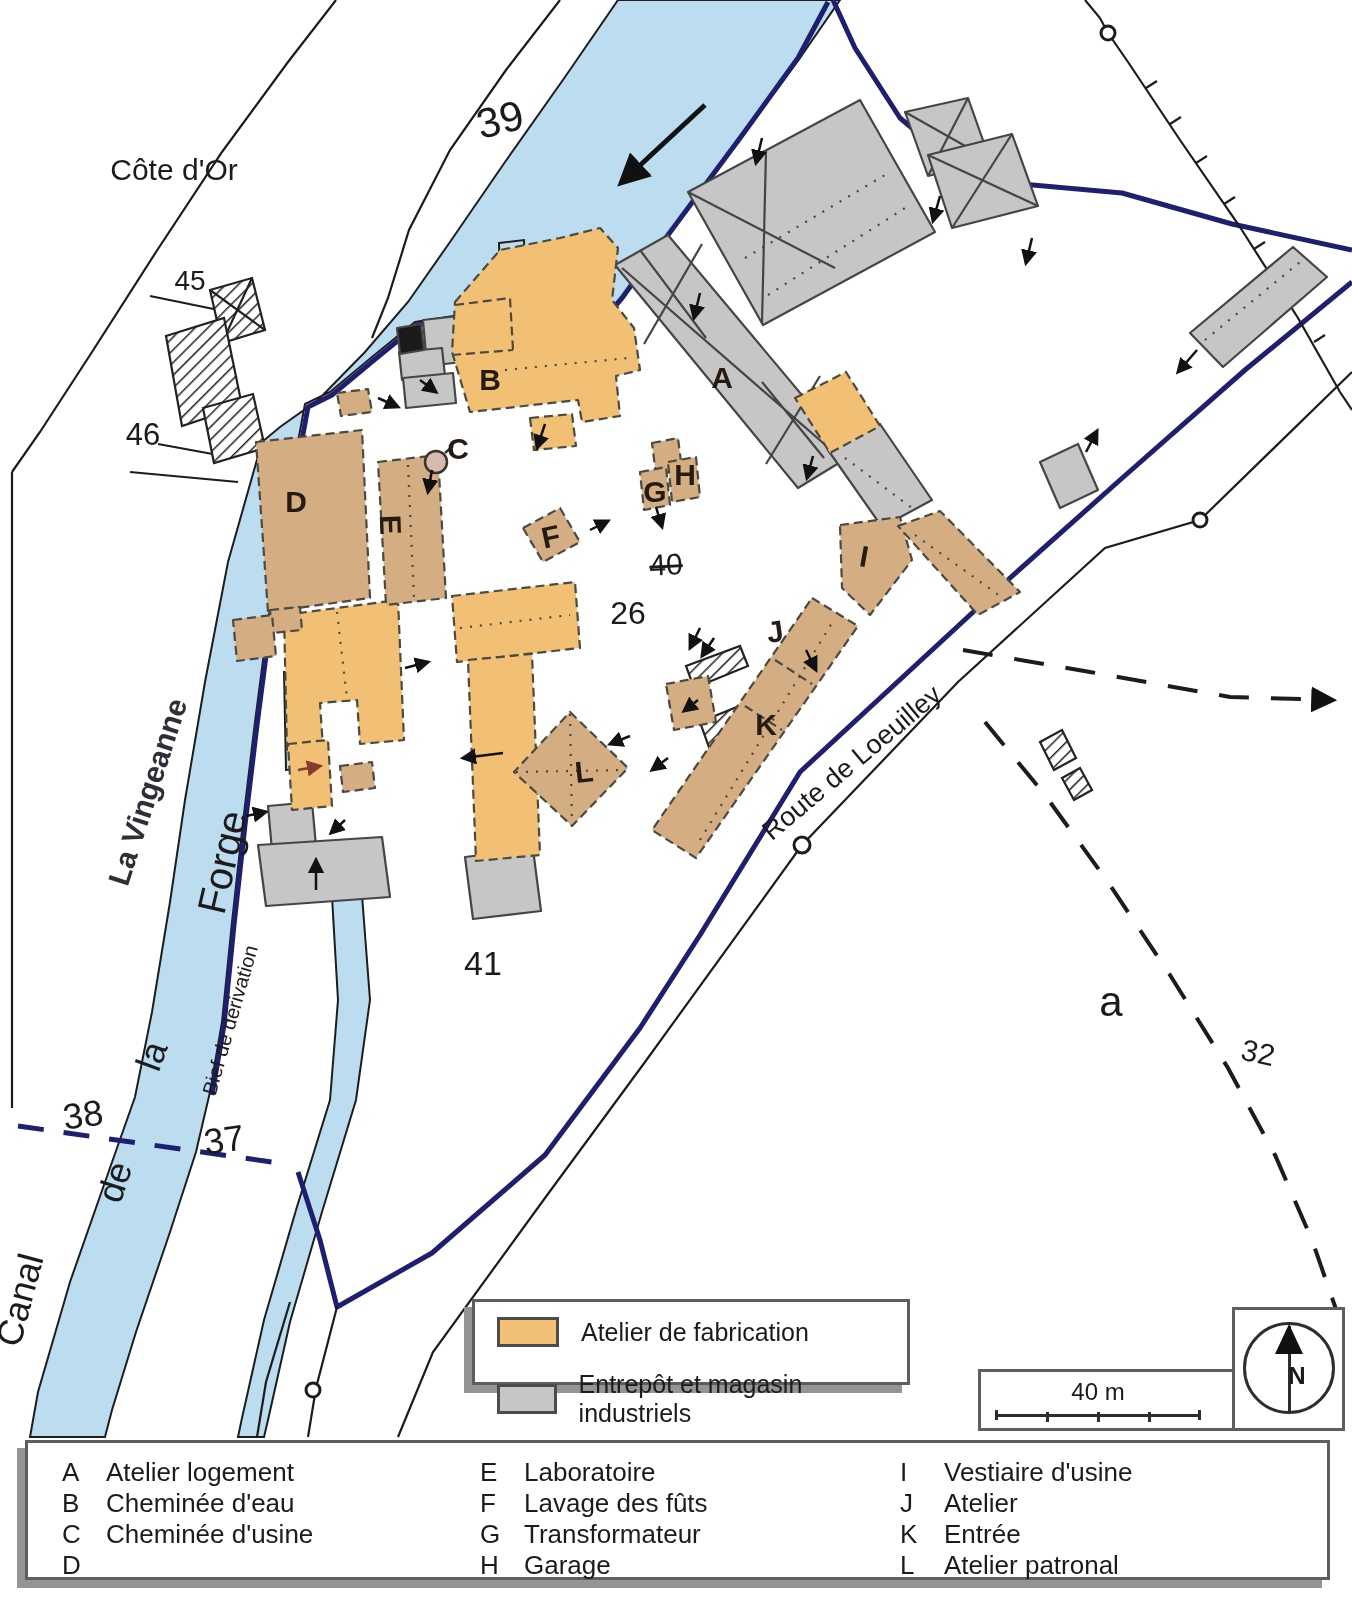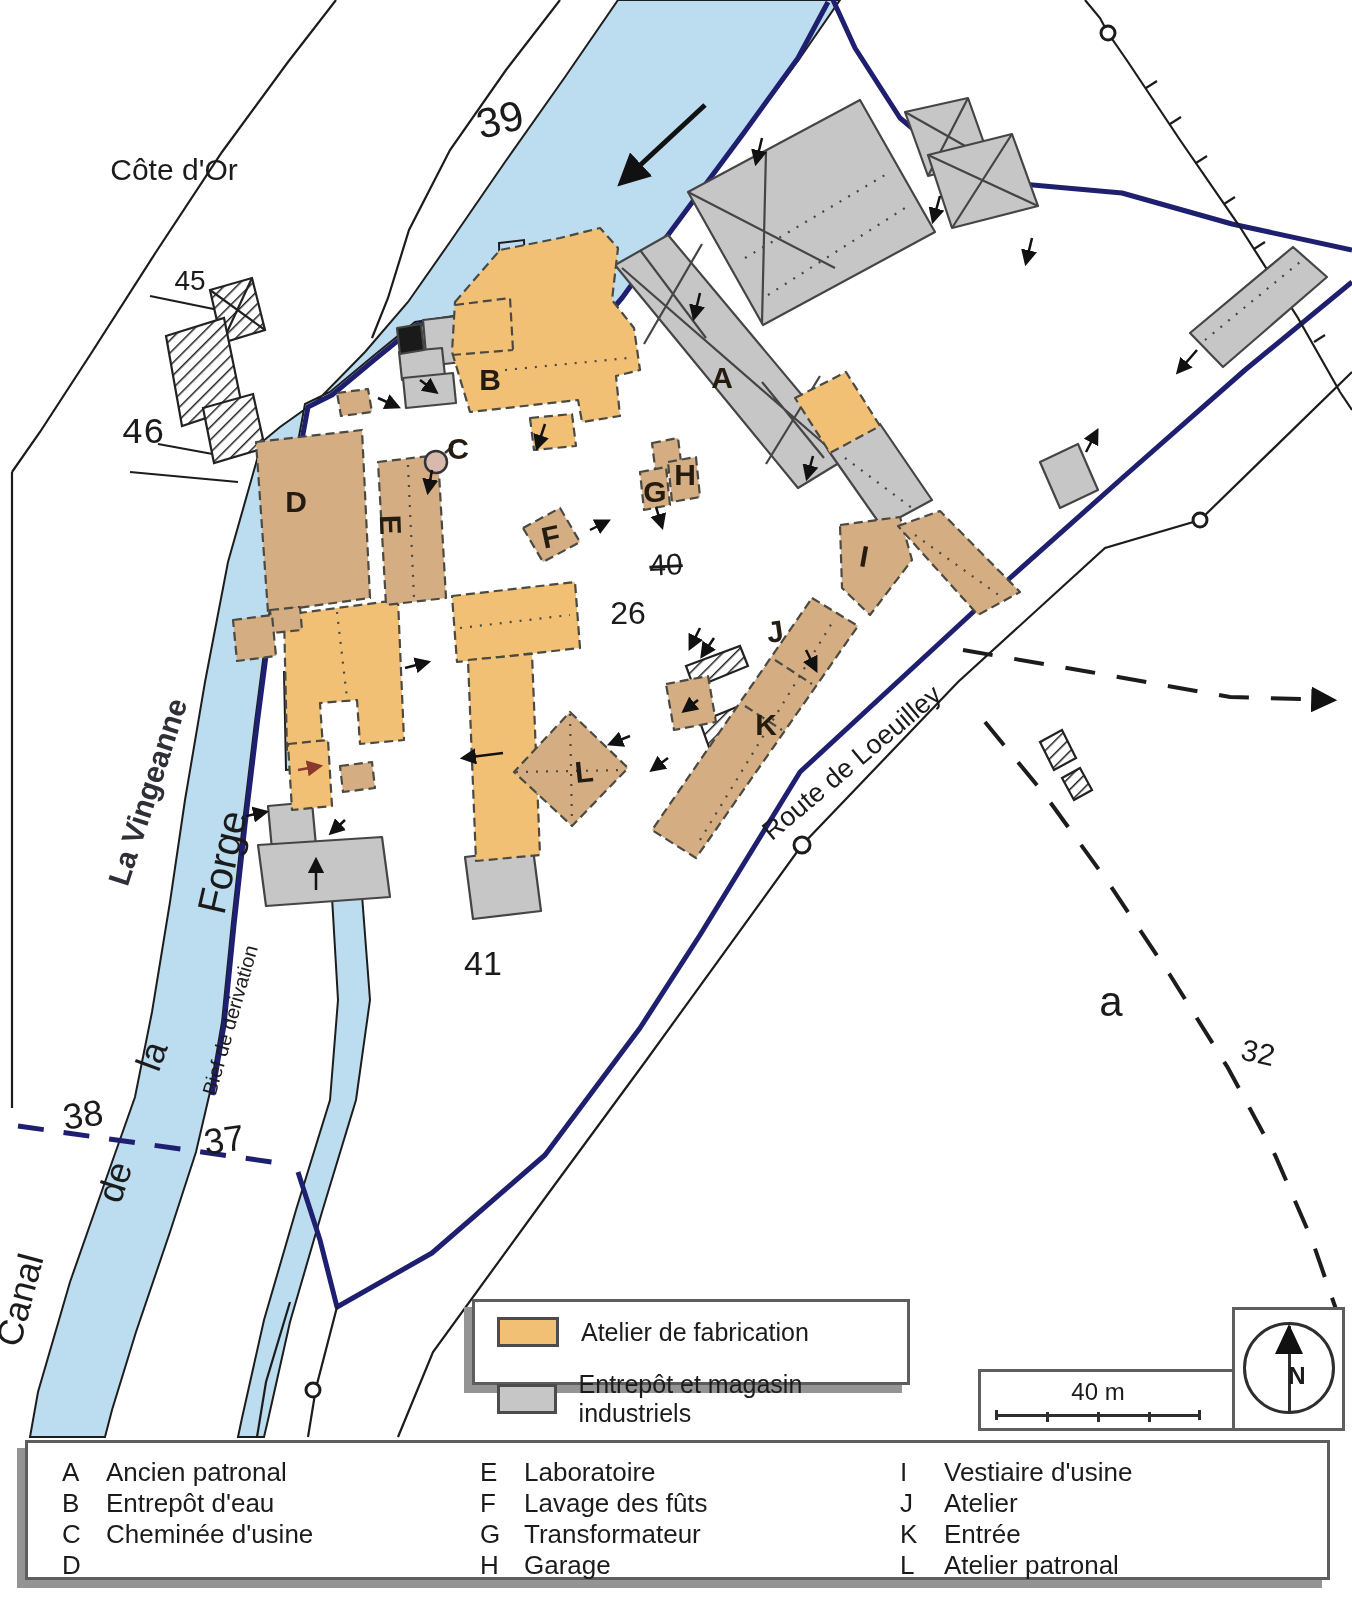--- a/index.html
+++ b/index.html
@@ -195,21 +195,21 @@
     <path marker-end="url(#ah)" d="M714,638 L702,656"></path>
     <path marker-end="url(#ah)" d="M668,758 L652,770"></path>
     <path marker-end="url(#ah)" d="M698,700 L684,711"></path>
     <path stroke="#8a3a2c" marker-end="url(#ahr)" d="M298,770 L320,766"></path>
   </g>
 </svg>
 
 <span class="lbl" style="left:174px;top:170px;font-size:30px;">Côte d'Or</span>
 <span class="lbl parcel" style="left:500px;top:120px;font-size:42px;transform:translate(-50%,-50%) rotate(-14deg);">39</span>
 <span class="lbl parcel" style="left:190px;top:281px;font-size:28px;">45</span>
-<span class="lbl parcel" style="left:143px;top:434px;font-size:36px;font-family:Liberation Mono, monospace;">46</span>
+<span class="lbl parcel" style="left:143px;top:434px;font-size:31px;">46</span>
 <span class="lbl parcel" style="left:83px;top:1115px;font-size:36px;transform:translate(-50%,-50%) rotate(-8deg);">38</span>
 <span class="lbl parcel" style="left:224px;top:1140px;font-size:36px;transform:translate(-50%,-50%) rotate(-8deg);">37</span>
 <span class="lbl parcel" style="left:483px;top:963px;font-size:34px;">41</span>
 <span class="lbl parcel" style="left:628px;top:613px;font-size:32px;">26</span>
 <span class="lbl parcel struck" style="left:666px;top:565px;font-size:30px;transform:translate(-50%,-50%) rotate(-3deg);">40</span>
 <span class="lbl parcel" style="left:1258px;top:1053px;font-size:30px;transform:translate(-50%,-50%) rotate(12deg);">32</span>
 <span class="lbl parcel" style="left:1111px;top:1002px;font-size:42px;">a</span>
 
 <span class="lbl" style="left:148px;top:792px;font-size:30px;font-weight:bold;color:#2f2f38;transform:translate(-50%,-50%) rotate(-72deg);">La Vingeanne</span>
 <span class="lbl" style="left:20px;top:1300px;font-size:36px;transform:translate(-50%,-50%) rotate(-75deg);">Canal</span>
@@ -257,25 +257,25 @@
   <div class="compass-circle" style="left:8px;top:12px;width:92px;height:92px;"></div>
   <div class="compass-line" style="left:53px;top:16px;height:86px;"></div>
   <div class="compass-tri" style="left:40px;top:14px;"></div>
   <span class="compass-n" style="left:62px;top:66px;">N</span>
 </div>
 
 <div class="panel shadowed" style="left:25px;top:1440px;width:1305px;height:140px;">
   <div class="key-col" style="left:34px;">
     <div class="key-row">
           <span class="key-letter">A</span>
-          <span>Ancien patronal</span>
+          <span>Atelier logement</span>
         </div>
     <div class="key-row">
           <span class="key-letter">B</span>
-          <span>Entrepôt d'eau</span>
+          <span>Cheminée d'eau</span>
         </div>
     <div class="key-row">
           <span class="key-letter">C</span>
           <span>Cheminée d'usine</span>
         </div>
     <div class="key-row">
           <span class="key-letter">D</span>
         </div>
   </div>
   <div class="key-col" style="left:452px;">

